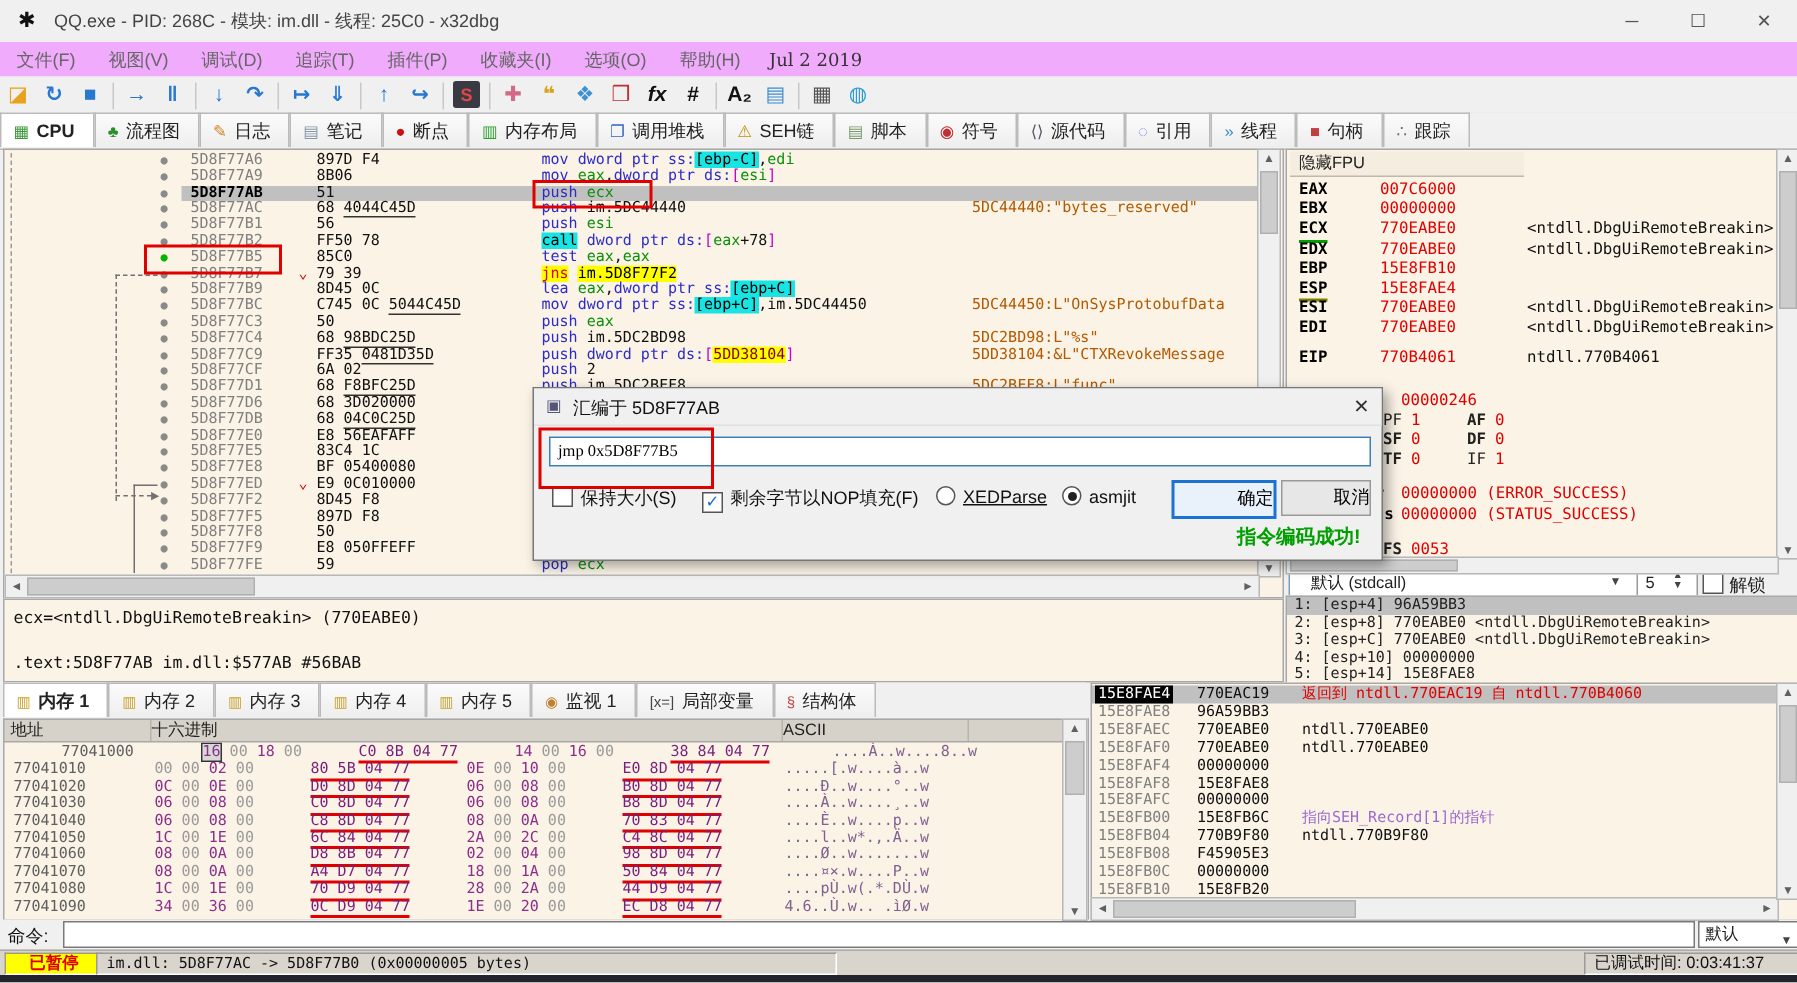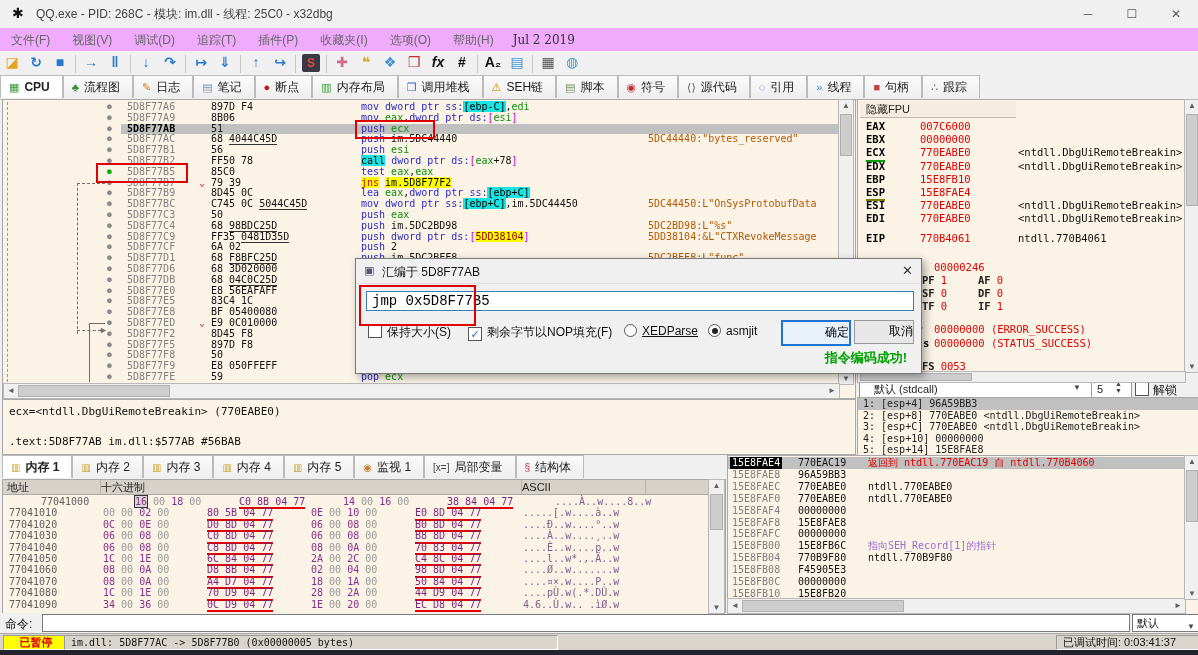--- a/index.html
+++ b/index.html
@@ -90,21 +90,21 @@
   #st-msg{left:64px;width:480px;background:#d9d5cd;color:#111;font-family:"DejaVu Sans Mono",monospace;font-size:10px;line-height:13px}
   #st-time{left:1056px;width:134px;background:#d9d5cd;color:#111;font-size:11px}
   #taskbar{position:absolute;left:0;top:650px;width:1198px;height:5px;background:#23232e}
   
   #dialog{position:absolute;left:355px;top:258px;width:565px;height:114px;background:#f0f0f0;border:1px solid #777;box-shadow:3px 3px 8px rgba(0,0,0,.35);z-index:20}
   #dlg-title{position:absolute;left:0;top:0;width:100%;height:24px;background:#f0f0f0;border-bottom:1px solid #e0e0e0}
   #dlg-title-text{position:absolute;left:26px;top:5px;font-size:12px;color:#111}
   #dlg-icon{position:absolute;left:8px;top:5px;font-size:11px;color:#557}
   #dlg-close{position:absolute;right:8px;top:4px;color:#333;font-size:13px}
   #dlg-input{position:absolute;left:10px;top:32px;width:541px;height:18px;background:#fff;border:1px solid #3c7fb1;
-             font-family:Liberation Mono, monospace;font-size:14px;line-height:18px;padding-left:5px;color:#000}
+             font-family:Liberation Serif, serif;font-size:11px;line-height:18px;padding-left:5px;color:#000}
   .dlg-cb{position:absolute;top:65px;font-size:12px;color:#111}
   .cbbox{display:inline-block;width:12px;height:12px;border:1px solid #555;background:#fff;vertical-align:-2px;margin-right:5px;
          text-align:center;line-height:12px;font-size:11px;color:#1b6ac9;font-weight:bold}
   .rdot{display:inline-block;width:11px;height:11px;border:1px solid #555;border-radius:50%;background:#fff;vertical-align:-2px;margin-right:5px;position:relative}
   .rdot.on::after{content:"";position:absolute;left:2.5px;top:2.5px;width:6px;height:6px;border-radius:50%;background:#222}
   .dbtn{position:absolute;top:61px;height:22px;background:#e7e7e7;border:1px solid #9a9a9a;text-align:right;line-height:20px;font-size:12px;color:#000000}
   .dbtn.def{border:2px solid #1b74d4;background:#e9f1fb}
   #dlg-msg{position:absolute;right:14px;top:90px;color:#00a000;font-weight:bold;font-size:13px}
   
   .redbox{position:absolute;border:2px solid #e00000;z-index:30;background:transparent}
@@ -339,32 +339,32 @@
         <span class="rval">770B4061</span>
         <span class="rsym">ntdll.770B4061</span>
       </div>
       <div style="height: 16px;"></div>
       <div class="rrow">
         <span class="rname">EFLAGS</span>
         <span class="rval" style="left: 76px;">00000246</span>
       </div>
       <div class="rrow">
         <span class="flagcol" style="left: 8px;"><span style="font-weight: bold;">ZF</span><span class="fv">1</span></span>
-        <span class="flagcol" style="left: 64px;"><span style="font-weight: bold;">PF</span><span class="fv">1</span></span>
+        <span class="flagcol" style="left: 64px;"><span style="font-weight: normal;">PF</span><span class="fv">1</span></span>
         <span class="flagcol" style="left: 120px;"><span style="font-weight: bold;">AF</span><span class="fv">0</span></span>
       </div>
       <div class="rrow">
         <span class="flagcol" style="left: 8px;"><span style="font-weight: bold;">OF</span><span class="fv">0</span></span>
         <span class="flagcol" style="left: 64px;"><span style="font-weight: bold;">SF</span><span class="fv">0</span></span>
         <span class="flagcol" style="left: 120px;"><span style="font-weight: bold;">DF</span><span class="fv">0</span></span>
       </div>
       <div class="rrow">
         <span class="flagcol" style="left: 8px;"><span style="font-weight: bold;">CF</span><span class="fv">0</span></span>
         <span class="flagcol" style="left: 64px;"><span style="font-weight: bold;">TF</span><span class="fv">0</span></span>
-        <span class="flagcol" style="left: 120px;"><span style="font-weight: bold;">IF</span><span class="fv">1</span></span>
+        <span class="flagcol" style="left: 120px;"><span style="font-weight: normal;">IF</span><span class="fv">1</span></span>
       </div>
       <div style="height: 10px;"></div>
       <div class="rrow">
         <span class="rname">LastError</span>
         <span class="rval" style="left: 76px;">00000000 (ERROR_SUCCESS)</span>
       </div>
       <div class="rrow">
         <span class="rname">LastStatus</span>
         <span class="rval" style="left: 76px;">00000000 (STATUS_SUCCESS)</span>
       </div>

